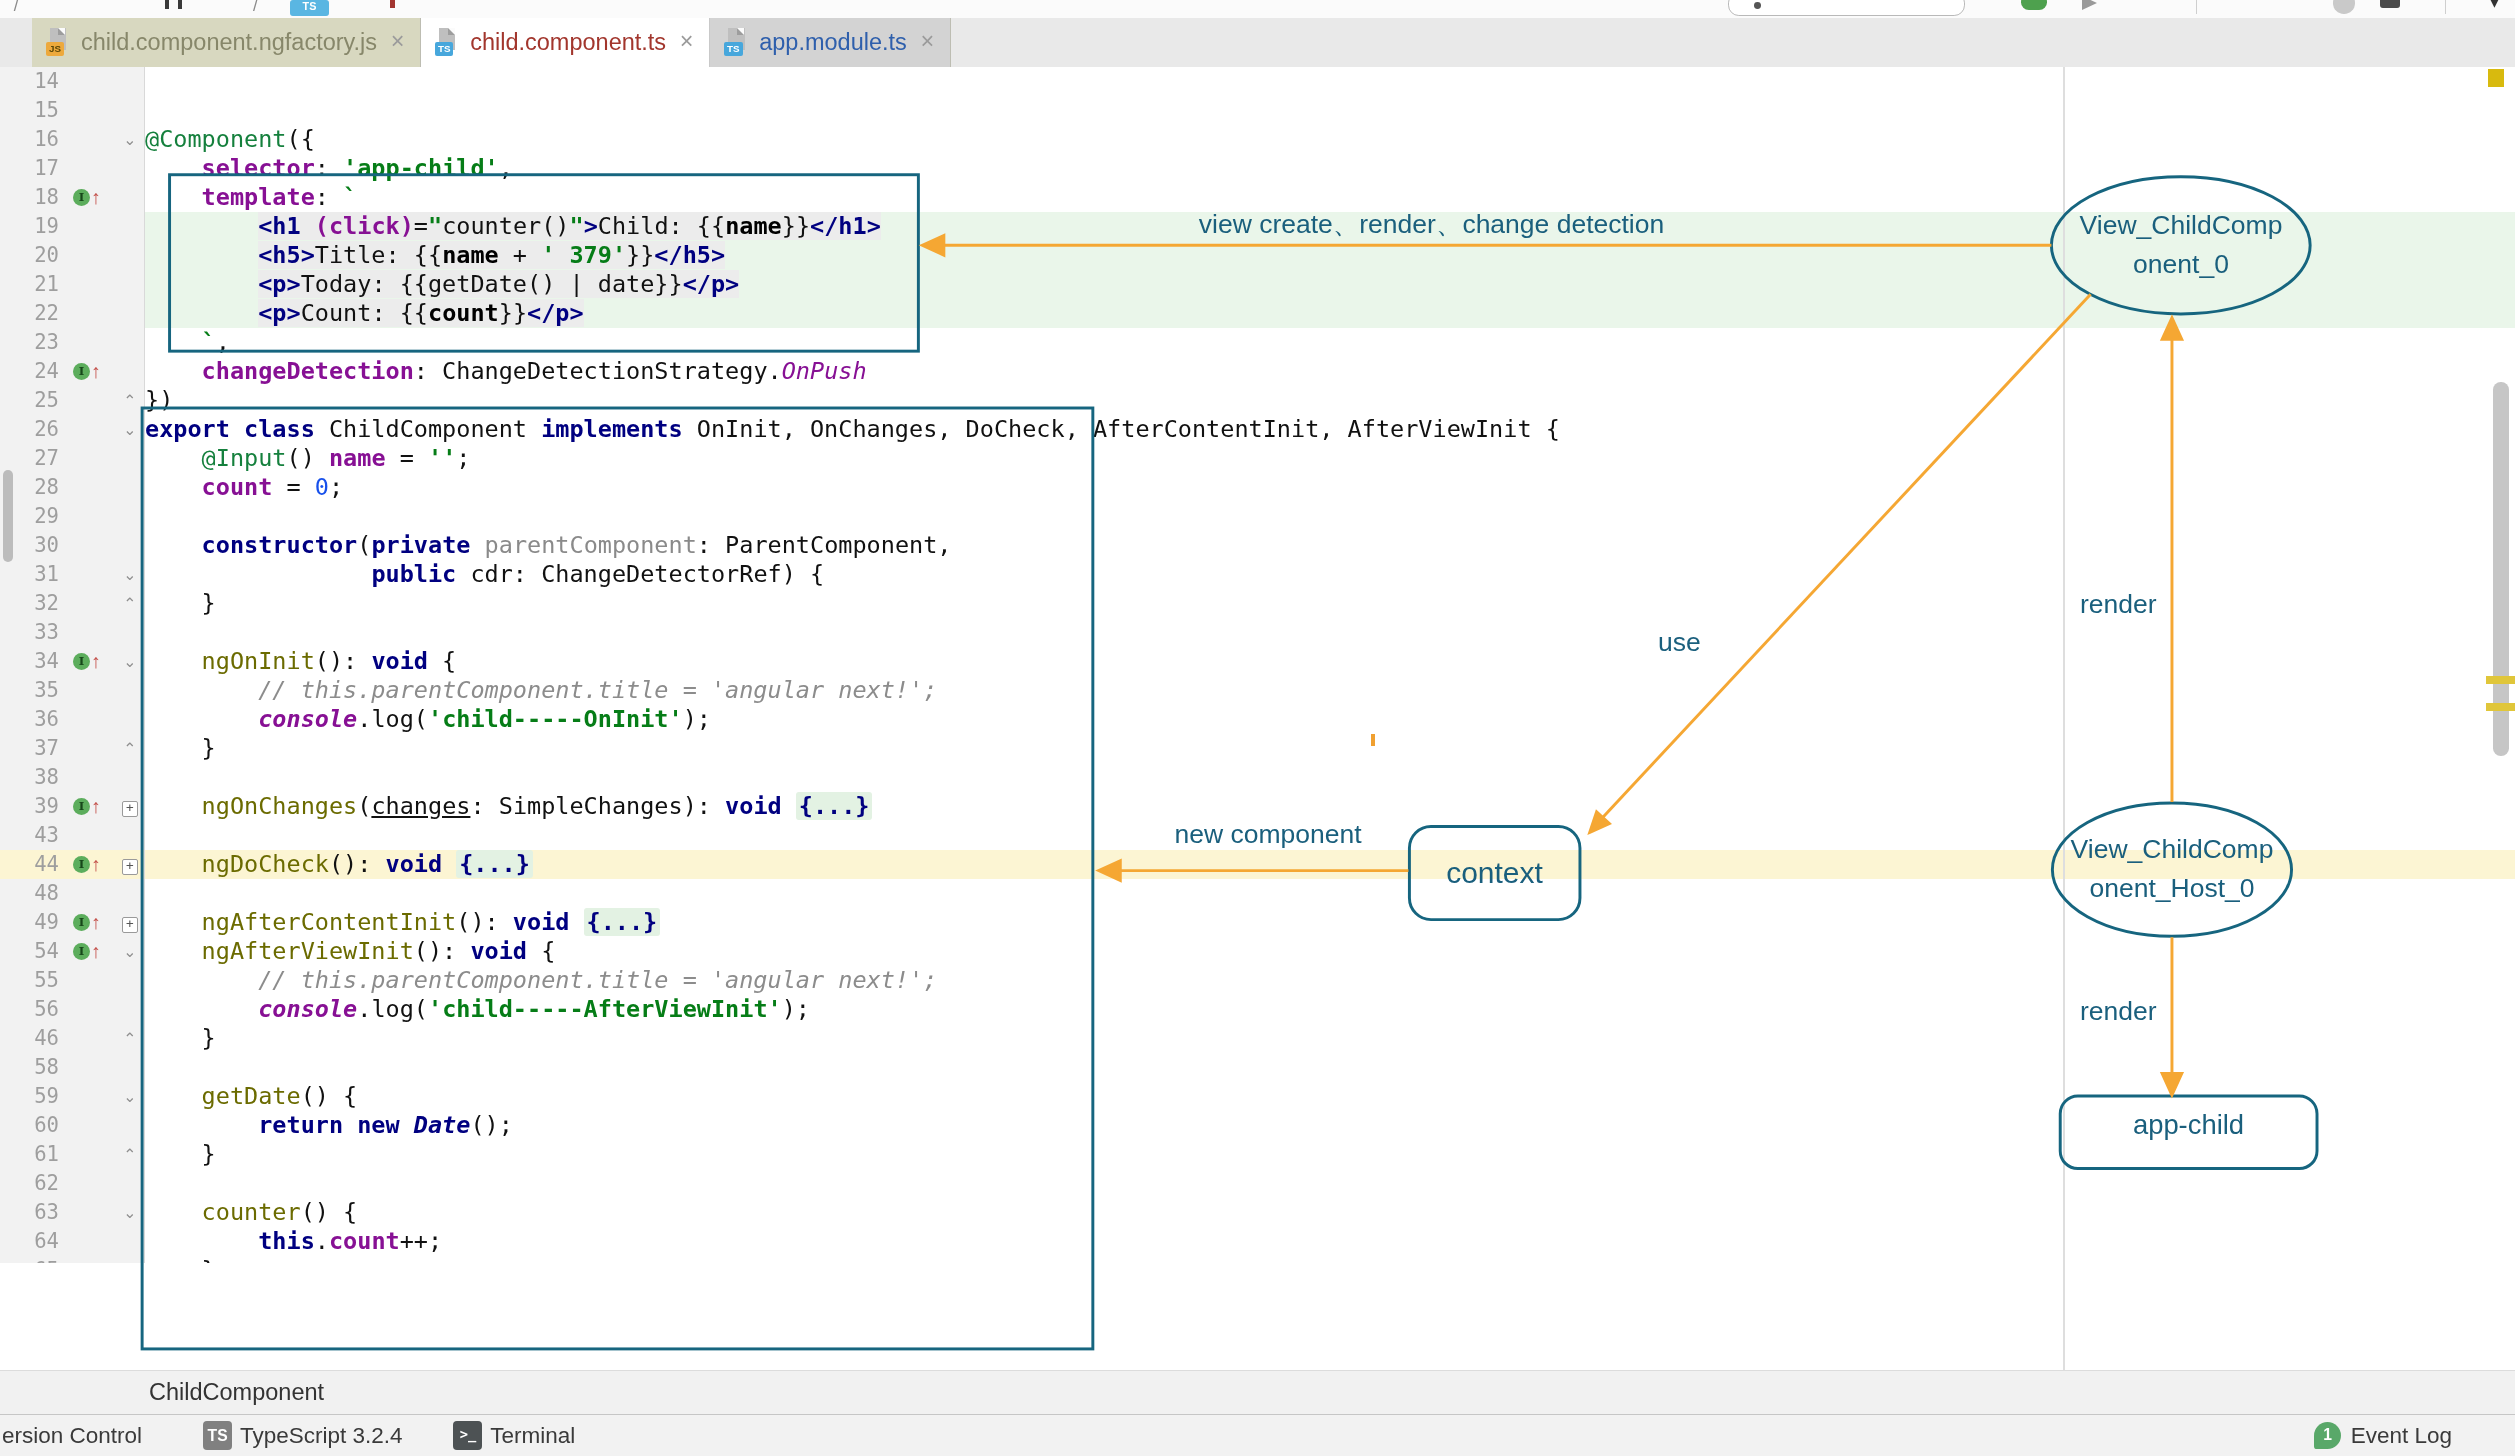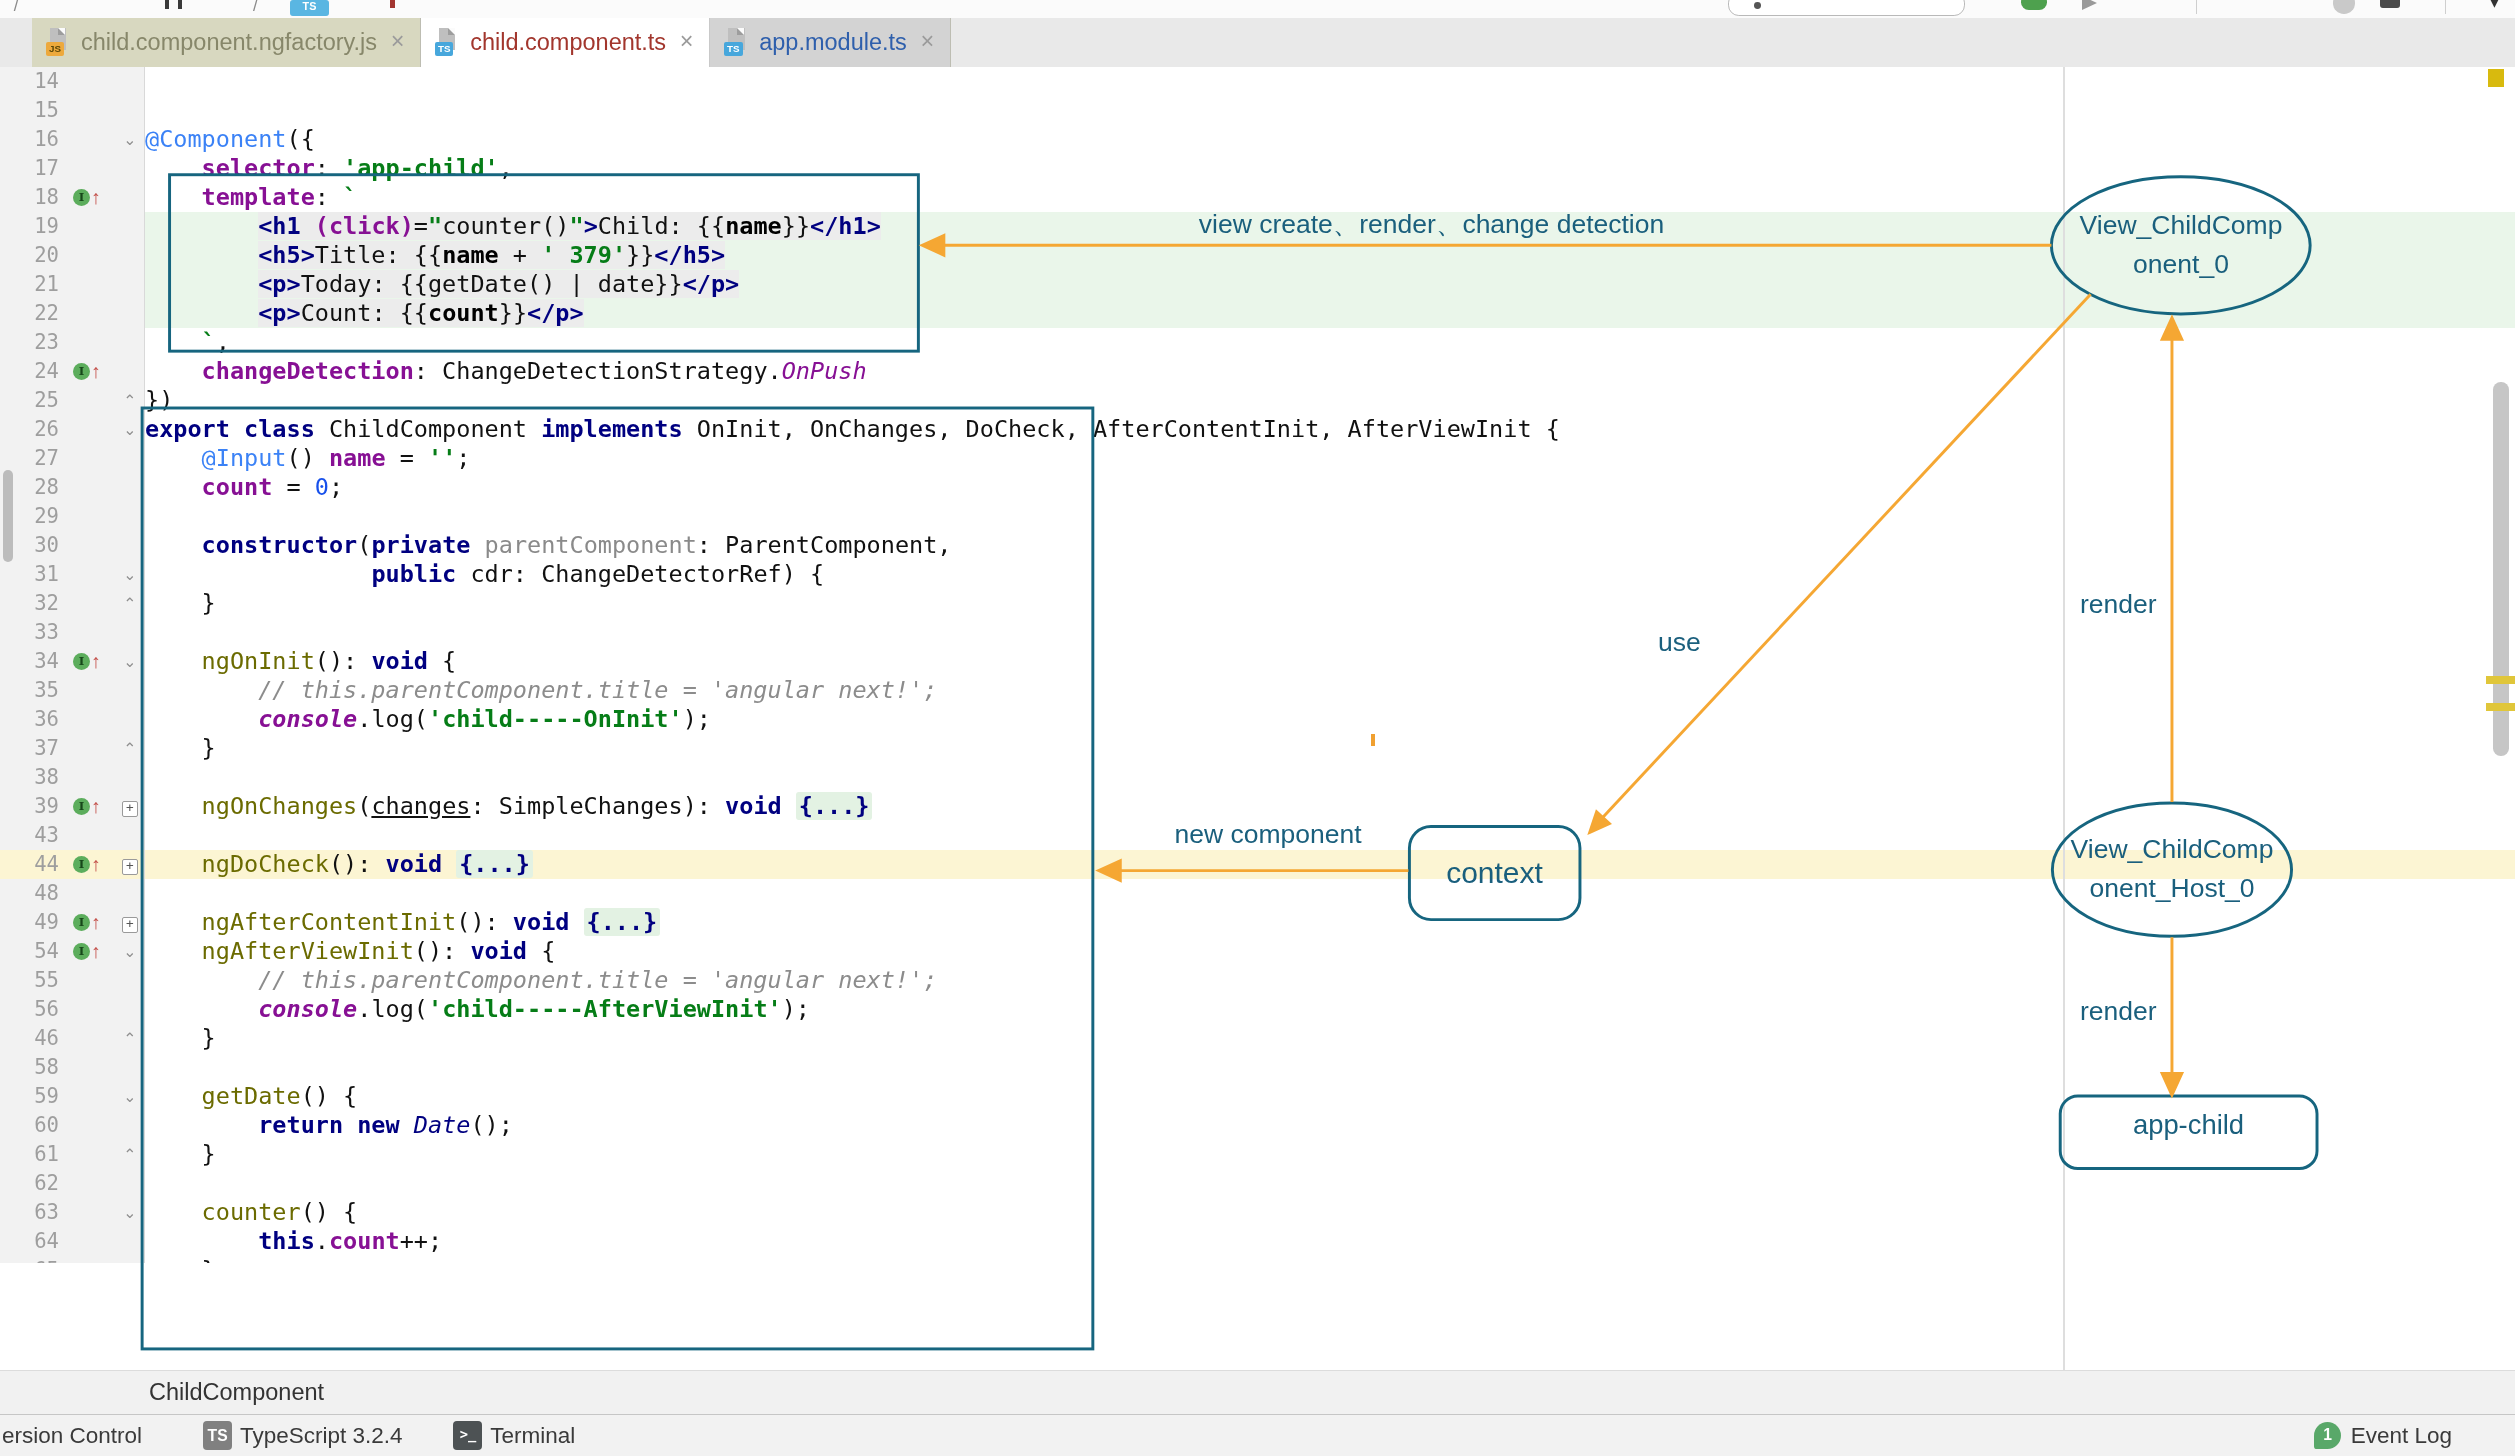--- a/index.html
+++ b/index.html
@@ -55,32 +55,32 @@
            font-family:"DejaVu Serif",serif;font-weight:bold;font-size:11.8px;line-height:17.6px;text-align:center;}
   .up-arrow{color:#c4524c;font-weight:bold;font-size:19.6px;line-height:17.6px;}
   .gfold{width:23.5px;text-align:center;}
   .fold-ch{font-size:15.7px;line-height:28px;color:#8f8f8f;}
   .fold-plus{display:inline-block;width:13.7px;height:13.7px;border:1px solid #9a9a9a;background:#fff;border-radius:2px;
              font-size:12.7px;line-height:12.7px;color:#555;margin-top:6.9px;font-family:"DejaVu Sans Mono",monospace;}
   .code{flex:1;font-family:"DejaVu Sans Mono",monospace;font-size:23.5px;line-height:29px;white-space:pre;color:#111;}
   .chip{background:#ececec;}
   .s-g{color:#111;}
   .s-k{color:#000080;font-weight:bold;}
-  .s-d{color:#3b82f6;}
+  .s-d{color:#15803d;}
   .s-f{color:#6b6b00;}
   .s-p{color:#871094;font-weight:bold;}
   .s-s{color:#067d17;font-weight:bold;}
   .s-c{color:#8c8c8c;font-style:italic;}
   .s-t{color:#000080;font-weight:bold;}
   .s-n{color:#1750eb;}
   .s-gr{color:#8a8a8a;}
   .s-u{color:#111;text-decoration:underline;}
   .s-oi{color:#871094;font-style:italic;}
   .s-ci{color:#871094;font-weight:bold;font-style:italic;}
-  .s-kbi{color:#000080;font-weight:normal;font-style:italic;}
+  .s-kbi{color:#000080;font-weight:bold;font-style:italic;}
   .s-b{color:#000;font-weight:bold;}
   .s-fold{background:#e3f2e3;border-radius:2.9px;padding:0 2.9px;color:#000080;font-weight:bold;}
 
   .guide{position:absolute;left:2063px;top:67px;width:2px;height:1304px;background:#dedede;}
   .gutterpill{position:absolute;left:2.9px;top:470px;width:9.8px;height:92px;border-radius:4.9px;background:#bcbcbc;}
   .vthumb{position:absolute;left:2493px;top:382px;width:15.7px;height:374px;border-radius:7.8px;background:#c6c6c6;}
   .ymark{position:absolute;left:2486px;width:29px;height:7.8px;background:#e0c63a;}
   .ysq{position:absolute;left:2488px;top:69px;width:15.7px;height:17.6px;background:#d8ba0e;}
   .caret-tick{position:absolute;left:1371px;top:734px;width:3.9px;height:11.8px;background:#f0a030;}
 

